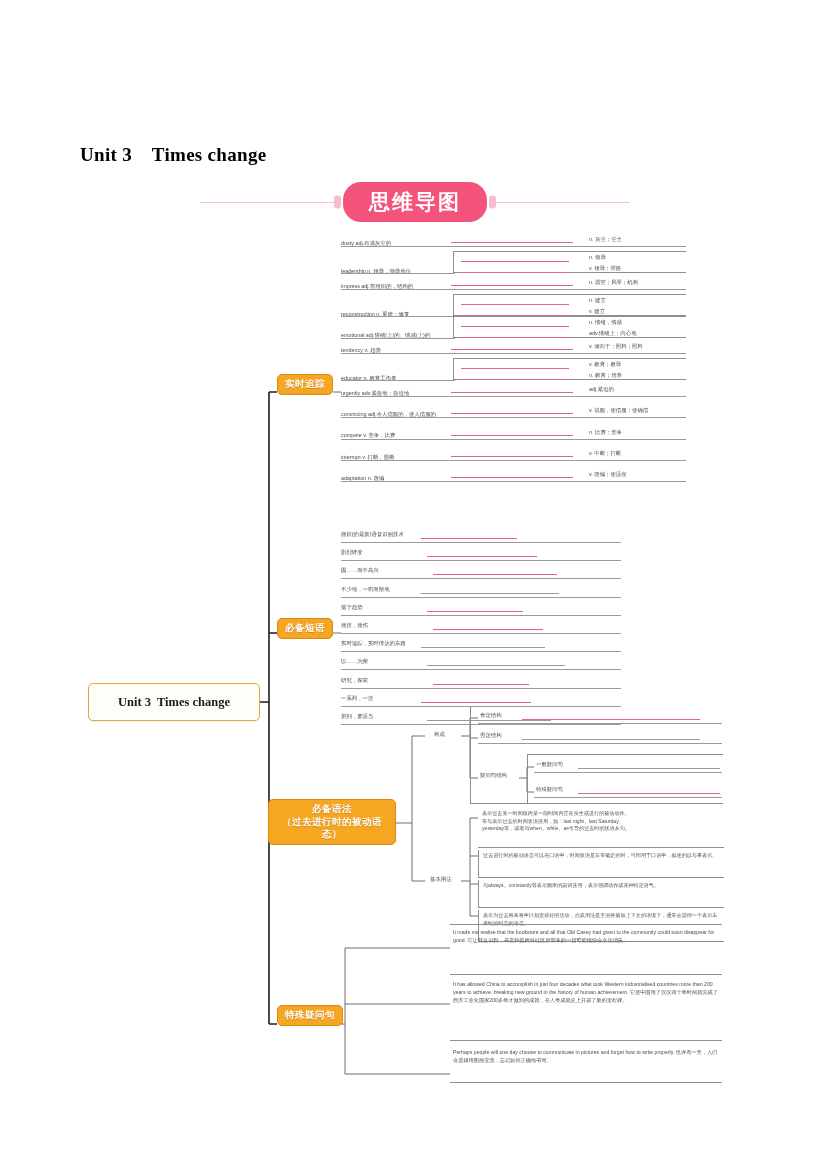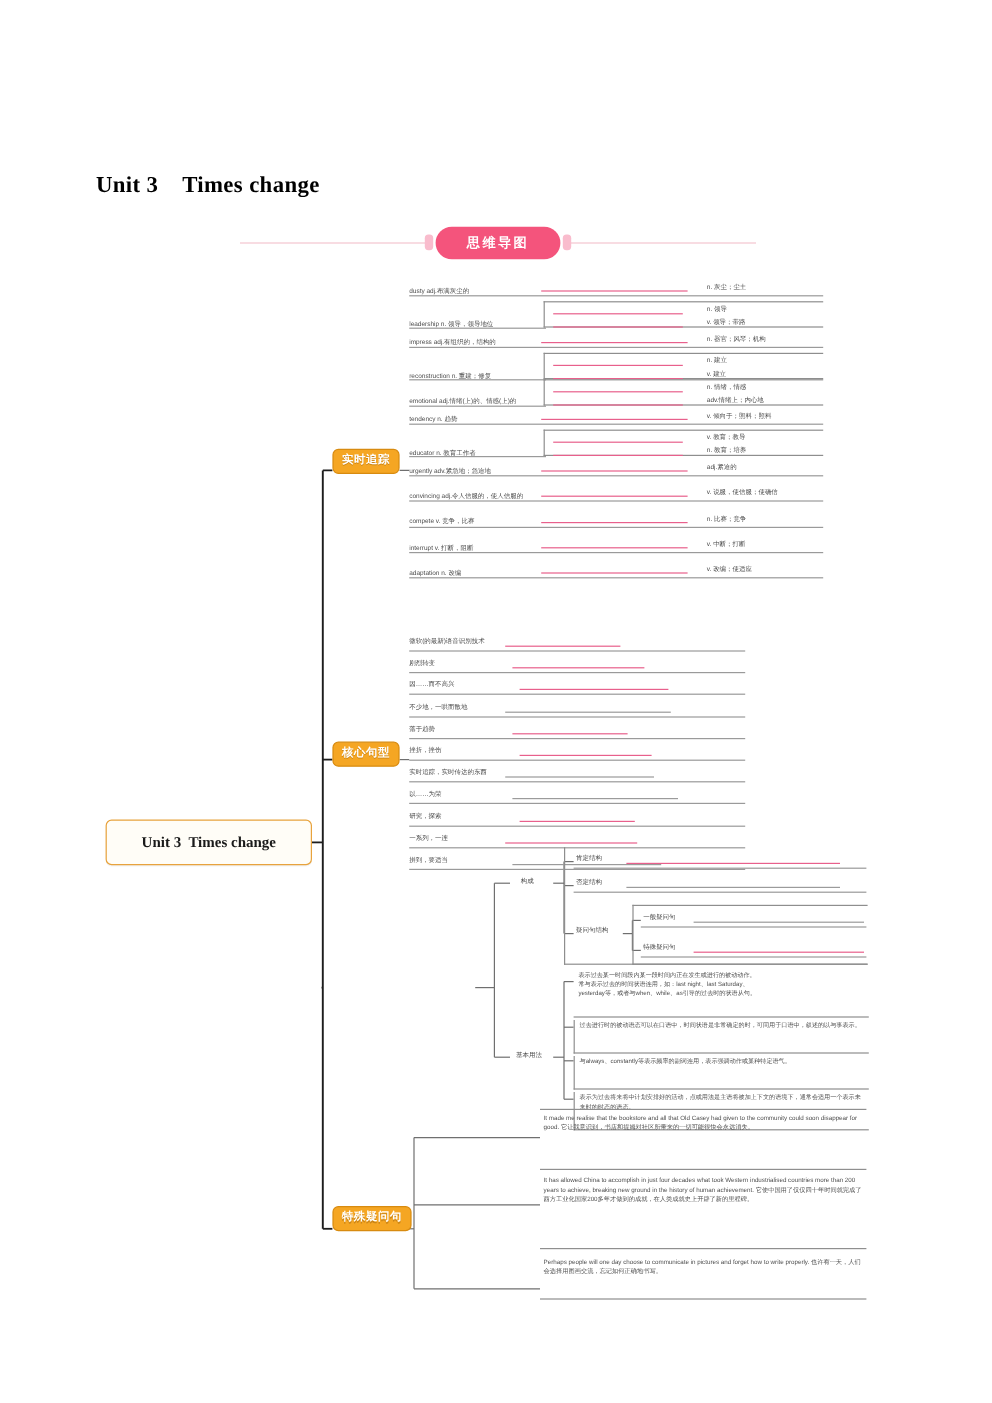--- a/index.html
+++ b/index.html
@@ -23,21 +23,21 @@
     width: 430px; height: 36px;
     display: flex; align-items: center; justify-content: center;
   }
   .badge-rule {
     flex: 1; height: 1px; background: #f3c6cf;
   }
   .badge-pill {
     position: relative;
     background: #f4547c;
     color: #ffffff;
-    font-size: 11px; font-weight: bold;
+    font-size: 21px; font-weight: bold;
     padding: 6px 26px;
     border-radius: 18px;
     letter-spacing: 2px;
     margin: 0 4px;
     white-space: nowrap;
   }
   .badge-pill::before, .badge-pill::after {
     content: ""; position: absolute; top: 50%;
     transform: translateY(-50%);
     width: 7px; height: 13px; background: #f9bccd; border-radius: 3px;
@@ -200,21 +200,23 @@
         <path d="M345 722 L345 848"></path>
         <path d="M345 722 L450 722"></path>
         <path d="M345 778 L450 778"></path>
         <path d="M345 848 L450 848"></path>
       </g>
     </svg>
 
     <div class="root-node">Unit 3  Times change</div>
 
     <div class="branch b1">实时追踪</div>
-    <div class="branch b2">核心句型</div>
+    <div class="branch b2">必备短语</div>
+    <div class="branch b3">必备语法
+（过去进行时的被动语态）</div>
     <div class="branch b4">特殊疑问句</div>
 
     <div id="vocab-col">
         <div class="leaf" style="left:341px;top:8px;width:345px;height:13px;border-bottom:none;">
           <span class="cn" style="flex:0 0 auto;">dusty adj.布满灰尘的</span>
         </div>
         <div style="position:absolute;left:341px;top:20px;width:345px;border-bottom:1px solid #9a9a9a;"></div>
         <div style="position:absolute;left:451px;top:16px;width:122px;border-bottom:1px solid #e8608c;"></div>
         <div style="position:absolute;left:589px;top:10px;font-size:5.4px;color:#4a4a4a;white-space:nowrap;">n. 灰尘；尘土</div>
         <div class="leaf" style="left:341px;top:29.4px;width:345px;height:20px;border-bottom:none;">

